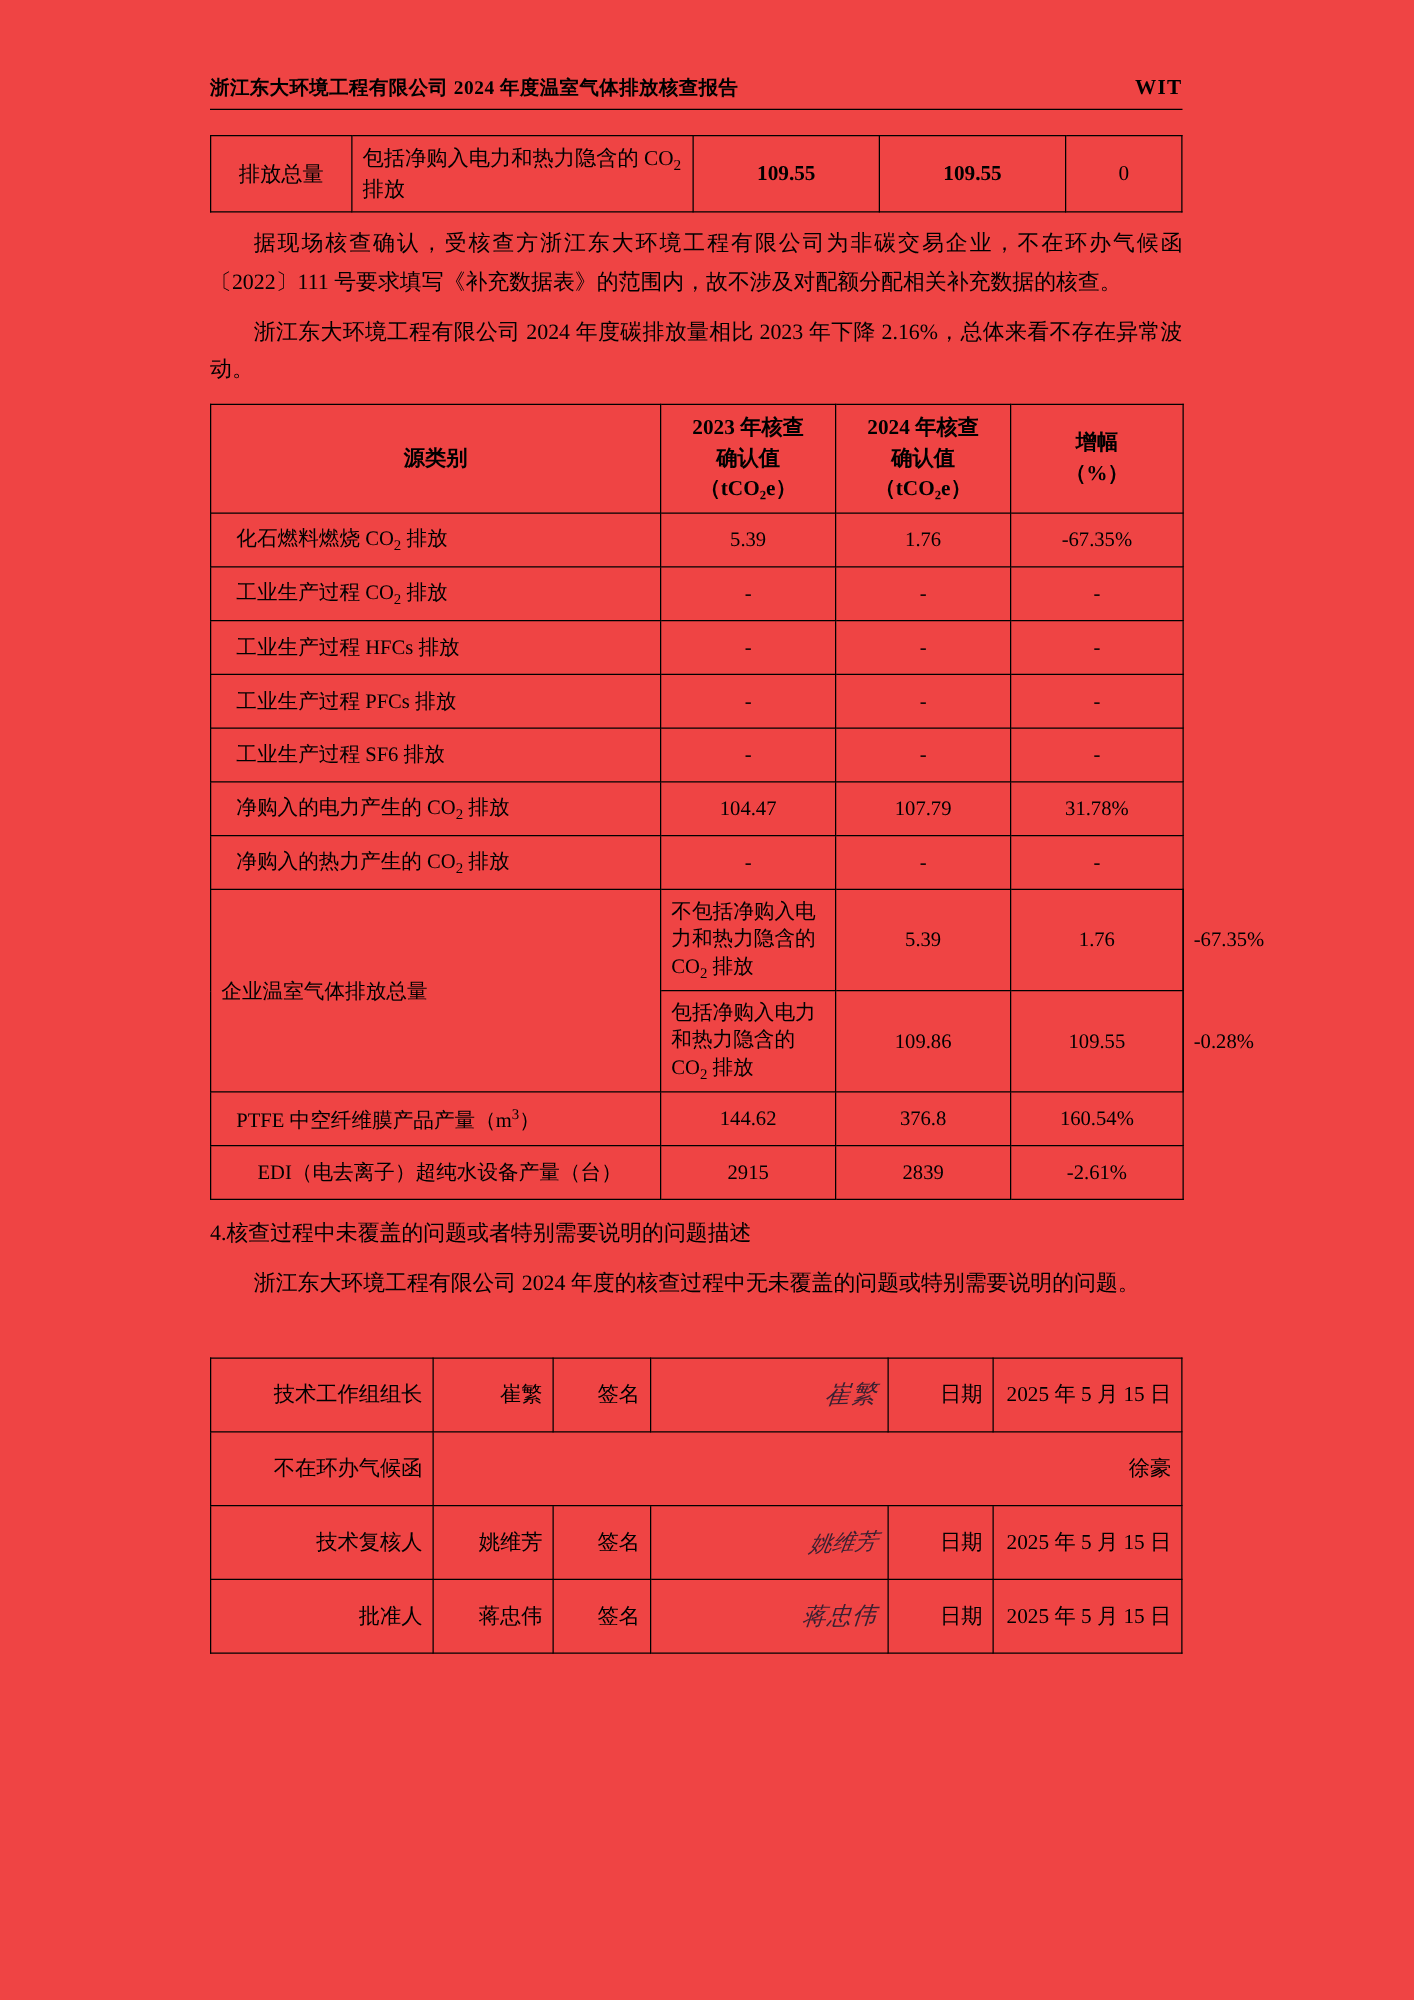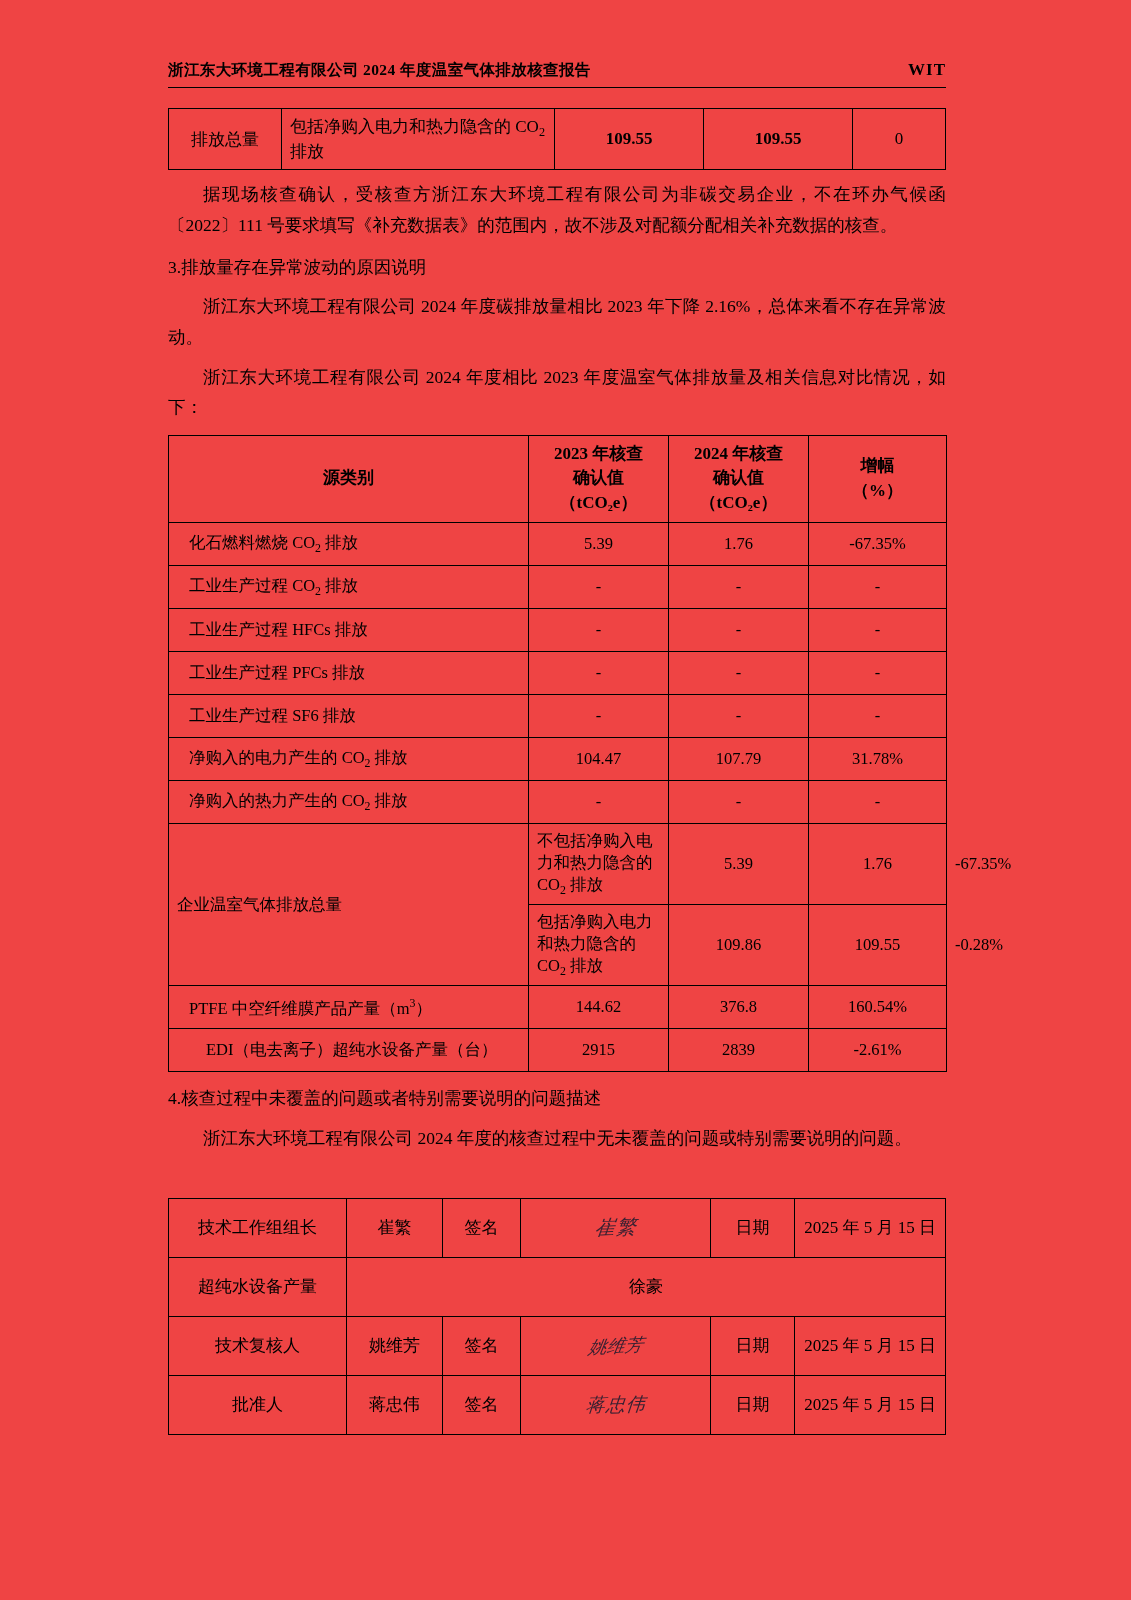--- a/index.html
+++ b/index.html
@@ -97,21 +97,21 @@
   .cmp col.c-label { width: 360px; }
   .cmp col.c-2023 { width: 140px; }
   .cmp col.c-2024 { width: 140px; }
   .cmp col.c-rate { width: 138px; }
 
   sub { font-size: 0.72em; vertical-align: sub; }
   sup { font-size: 0.72em; vertical-align: super; }
 
   
   .sign { margin-top: 26px; }
-  .sign td { height: 46px; font-size: 17px; text-align: center; }
+  .sign td { height: 46px; font-size: 17px; text-align: right; }
   .sign col.s1 { width: 178px; }
   .sign col.s2 { width: 96px; }
   .sign col.s3 { width: 78px; }
   .sign col.s4 { width: 190px; }
   .sign col.s5 { width: 84px; }
   .sign col.s6 { width: auto; }
   .sig-img {
     font-family: "DejaVu Sans", sans-serif;
     font-style: italic;
     font-size: 20px;
@@ -144,23 +144,21 @@
         <td class="c2"><span>包括净购入电力和热力隐含的 CO</span><sub>2</sub><span> 排放</span></td>
         <td class="c3 bold">109.55</td>
         <td class="c4 bold">109.55</td>
         <td class="c5">0</td>
       </tr>
     </tbody>
       </table>
 
     <p class="para indent">据现场核查确认，受核查方浙江东大环境工程有限公司为非碳交易企业，不在环办气候函〔2022〕111 号要求填写《补充数据表》的范围内，故不涉及对配额分配相关补充数据的核查。</p>
 
-    <p class="sec-title">3.排放量存在异常波动的原因说明</p>
     <p class="para indent">浙江东大环境工程有限公司 2024 年度碳排放量相比 2023 年下降 2.16%，总体来看不存在异常波动。</p>
-    <p class="para indent">浙江东大环境工程有限公司 2024 年度相比 2023 年度温室气体排放量及相关信息对比情况，如下：</p>
 
     <table class="cmp">
       <colgroup>
         <col class="c-label">
           <col class="c-2023">
           <col class="c-2024">
           <col class="c-rate">
       </colgroup>
       <tbody>
           <tr>
@@ -270,21 +268,21 @@
       <tbody>
           <tr>
         <td>技术工作组组长</td>
         <td>崔繁</td>
         <td>签名</td>
         <td><span class="sig-img">崔繁</span></td>
         <td>日期</td>
         <td>2025 年 5 月 15 日</td>
       </tr>
       <tr>
-        <td>超纯水设备产量</td>
+        <td>不在环办气候函</td>
         <td colspan="5">徐豪</td>
       </tr>
       <tr>
         <td>技术复核人</td>
         <td>姚维芳</td>
         <td>签名</td>
         <td><span class="sig-img s2">姚维芳</span></td>
         <td>日期</td>
         <td>2025 年 5 月 15 日</td>
       </tr>

